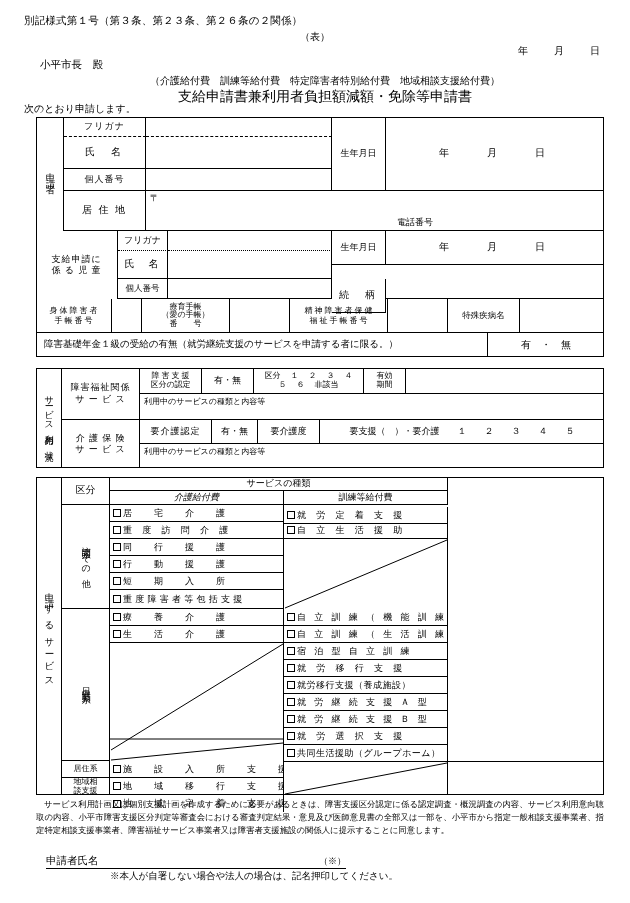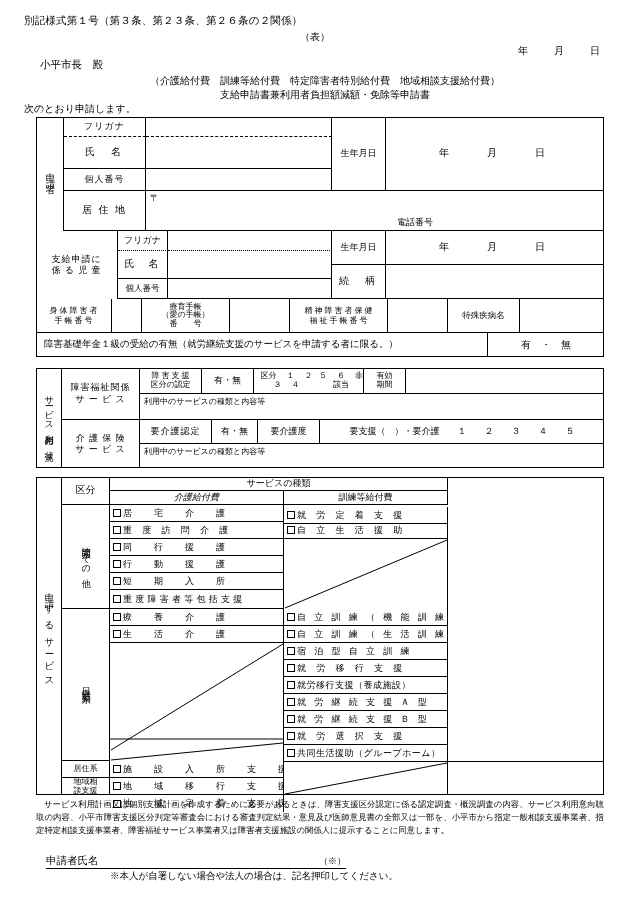--- a/index.html
+++ b/index.html
@@ -57,21 +57,21 @@
     font-size: 10px;
     padding-left: 20px;
     box-sizing: border-box;
     white-space: nowrap;
   }
   .hdr-title2 {
     position: absolute;
     left: 0; top: 88px;
     width: 630px;
     text-align: center;
-    font-size: 10px;
+    font-size: 14px;
     padding-left: 20px;
     box-sizing: border-box;
     white-space: nowrap;
   }
   .hdr-lead {
     position: absolute;
     left: 24px; top: 102px;
     font-size: 10px;
     white-space: nowrap;
   }
@@ -246,21 +246,21 @@
   </div>
   <div class="cell bb br" style="left:168px; top:279px; width:164px; height:20px;"></div>
 
   <div class="cell bb br" style="left:332px; top:231px; width:54px; height:34px;">
     <span class="f9">生年月日</span>
   </div>
   <div class="cell bb" style="left:386px; top:231px; width:218px; height:34px;">
     <span class="f10 sp6">年　　月　　日</span>
   </div>
 
-  <div class="cell bb br" style="left:332px; top:265px; width:54px; height:34px;">
+  <div class="cell bb br" style="left:332px; top:279px; width:54px; height:34px;">
     <span class="f10 sp3">続　柄</span>
   </div>
   <div class="cell bb" style="left:386px; top:265px; width:218px; height:34px;"></div>
 
   <div class="cell bb br" style="left:36px; top:299px; width:76px; height:34px; flex-direction:column;">
     <span class="f8">身 体 障 害 者</span>
     <span class="f8">手 帳 番 号</span>
   </div>
   <div class="cell bb br" style="left:112px; top:299px; width:30px; height:34px;"></div>
 
@@ -300,21 +300,21 @@
     <span class="f9 sp1">サ ー ビ ス</span>
   </div>
 
   <div class="cell bb br" style="left:140px; top:368px; width:62px; height:26px; flex-direction:column; line-height:1.1;">
     <span class="f8">障 害 支 援</span>
     <span class="f8">区分の認定</span>
   </div>
   <div class="cell bb br" style="left:202px; top:368px; width:52px; height:26px;">
     <span class="f9">有・無</span>
   </div>
-  <div class="cell bb br" style="left:254px; top:368px; width:110px; height:26px; line-height:1.1;">
+  <div class="cell bb br" style="left:254px; top:368px; width:110px; height:26px; flex-direction:column; line-height:1.1;">
     <span class="f8">区分　 １　 ２　 ３　 ４</span>
     <span class="f8">５　 ６　 非該当</span>
   </div>
   <div class="cell bb br" style="left:364px; top:368px; width:42px; height:26px; flex-direction:column; line-height:1.1;">
     <span class="f8">有効</span>
     <span class="f8">期間</span>
   </div>
   <div class="cell bb" style="left:406px; top:368px; width:198px; height:26px;"></div>
 
   <div class="cell bb left" style="left:140px; top:394px; width:464px; height:26px; align-items:flex-start; padding-top:3px;">

